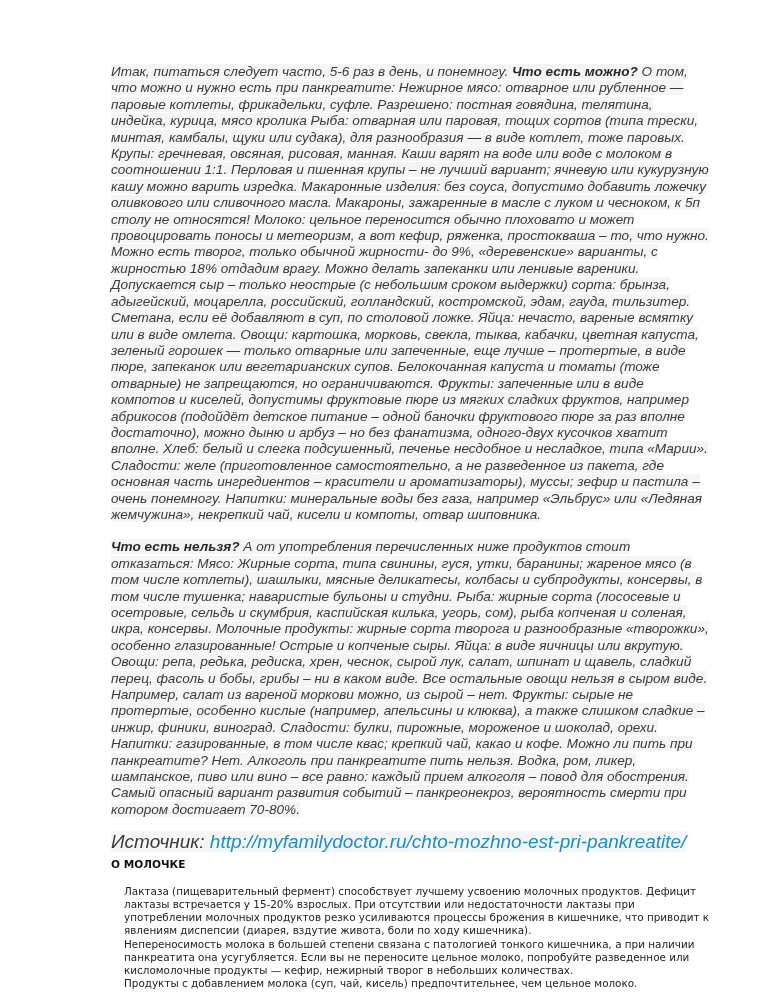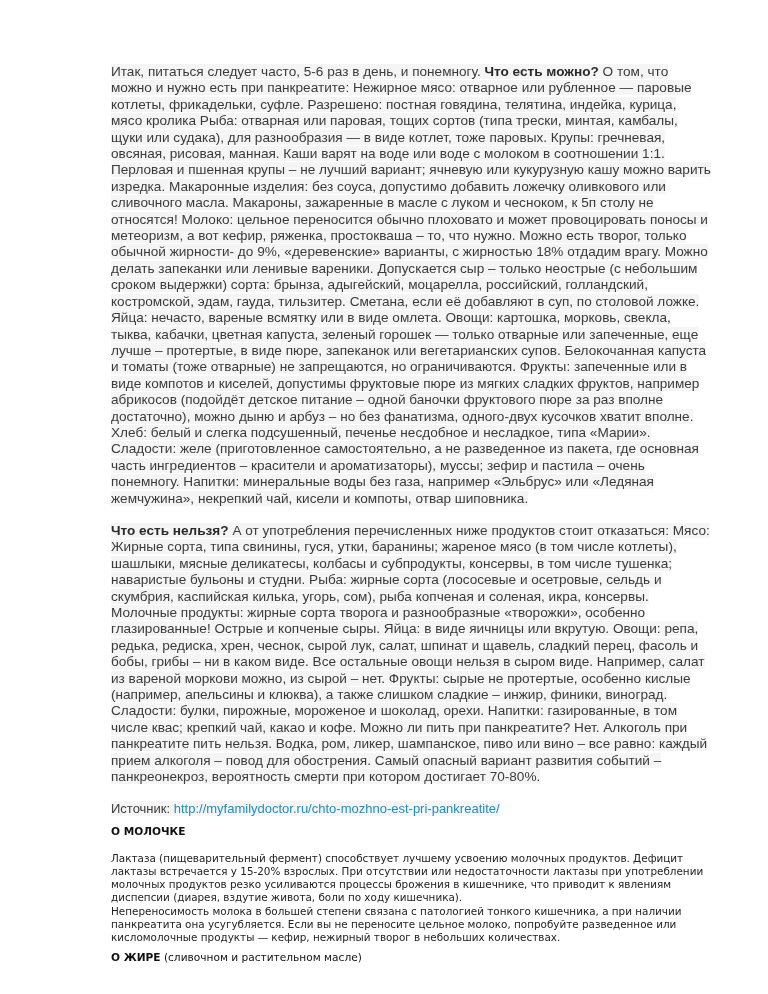--- a/index.html
+++ b/index.html
@@ -1,26 +1,26 @@
 <!DOCTYPE html>
 <html><head>
 <meta charset="utf-8">
 <style>
   html, body { margin: 0; padding: 0; background: #ffffff; }
   body { width: 768px; height: 994px; position: relative; overflow: hidden; }
   .page { position: absolute; left: 111px; top: 64px; width: 600px; }
   .p1 { font-family: "Liberation Sans", sans-serif; font-size: 13.6px; line-height: 16.4px; color: #3b3b3b; margin: 0; }
-  .hl { background: #f5f5f5; -webkit-box-decoration-break: clone; box-decoration-break: clone; }
+  .hl { background: #f5f5f5; -webkit-box-decoration-break: clone; box-decoration-break: clone; font-style: italic; }
   .p1 b { color: #2a2a2a; }
   .gap1 { height: 16px; }
-  .src { font-family: "Liberation Sans", sans-serif; font-size: 13px; line-height: 16.4px; color: #3b3b3b; margin: 0; }
+  .src { font-family: "Liberation Sans", sans-serif; font-size: 19px; line-height: 16.4px; color: #3b3b3b; margin: 0; }
   .src a { color: #1a8fc4; text-decoration: none; }
   .h2 { font-family: "DejaVu Sans", sans-serif; font-size: 10.6px; font-weight: bold; color: #111; margin: 6px 0 0 0; line-height: 14px; }
   .h2 span.norm { font-weight: normal; }
-  .p2 { font-family: "DejaVu Sans", sans-serif; font-size: 10.4px; line-height: 13.2px; color: #222; margin: 14px 0 0 0; }
+  .p2 { font-family: "DejaVu Sans", sans-serif; font-size: 10.4px; line-height: 13.2px; color: #222; margin: 14px 0 0 13px; }
 </style>
 </head>
 <body>
 
 <div class="page">
 
   <p class="p1"><span class="hl"><span>Итак, питаться следует часто, 5-6 раз в день, и понемногу. </span><b>Что есть можно?</b><span> О том, что можно и нужно есть при панкреатите: Нежирное мясо: отварное или рубленное — паровые котлеты, фрикадельки, суфле. Разрешено: постная говядина, телятина, индейка, курица, мясо кролика Рыба: отварная или паровая, тощих сортов (типа трески, минтая, камбалы, щуки или судака), для разнообразия — в виде котлет, тоже паровых. Крупы: гречневая, овсяная, рисовая, манная. Каши варят на воде или воде с молоком в соотношении 1:1. Перловая и пшенная крупы – не лучший вариант; ячневую или кукурузную кашу можно варить изредка. Макаронные изделия: без соуса, допустимо добавить ложечку оливкового или сливочного масла. Макароны, зажаренные в масле с луком и чесноком, к 5п столу не относятся! Молоко: цельное переносится обычно плоховато и может провоцировать поносы и метеоризм, а вот кефир, ряженка, простокваша – то, что нужно. Можно есть творог, только обычной жирности- до 9%, «деревенские» варианты, с жирностью 18% отдадим врагу. Можно делать запеканки или ленивые вареники. Допускается сыр – только неострые (с небольшим сроком выдержки) сорта: брынза, адыгейский, моцарелла, российский, голландский, костромской, эдам, гауда, тильзитер. Сметана, если её добавляют в суп, по столовой ложке. Яйца: нечасто, вареные всмятку или в виде омлета. Овощи: картошка, морковь, свекла, тыква, кабачки, цветная капуста, зеленый горошек — только отварные или запеченные, еще лучше – протертые, в виде пюре, запеканок или вегетарианских супов. Белокочанная капуста и томаты (тоже отварные) не запрещаются, но ограничиваются. Фрукты: запеченные или в виде компотов и киселей, допустимы фруктовые пюре из мягких сладких фруктов, например абрикосов (подойдёт детское питание – одной баночки фруктового пюре за раз вполне достаточно), можно дыню и арбуз – но без фанатизма, одного-двух кусочков хватит вполне. Хлеб: белый и слегка подсушенный, печенье несдобное и несладкое, типа «Марии». Сладости: желе (приготовленное самостоятельно, а не разведенное из пакета, где основная часть ингредиентов – красители и ароматизаторы), муссы; зефир и пастила – очень понемногу. Напитки: минеральные воды без газа, например «Эльбрус» или «Ледяная жемчужина», некрепкий чай, кисели и компоты, отвар шиповника.</span></span></p>
 
   <div class="gap1"></div>
 
@@ -28,17 +28,18 @@
 
   <div class="gap1"></div>
 
   <p class="src"><span class="hl"><span>Источник: </span><a style="color: rgb(26, 143, 196);">http://myfamilydoctor.ru/chto-mozhno-est-pri-pankreatite/</a></span></p>
 
   <div class="h2">О МОЛОЧКЕ</div>
 
   <p class="p2">
     <span>Лактаза (пищеварительный фермент) способствует лучшему усвоению молочных продуктов. Дефицит лактазы встречается у 15-20% взрослых. При отсутствии или недостаточности лактазы при употреблении молочных продуктов резко усиливаются процессы брожения в кишечнике, что приводит к явлениям диспепсии (диарея, вздутие живота, боли по ходу кишечника).</span><br>
     <span>Непереносимость молока в большей степени связана с патологией тонкого кишечника, а при наличии панкреатита она усугубляется. Если вы не переносите цельное молоко, попробуйте разведенное или кисломолочные продукты — кефир, нежирный творог в небольших количествах.</span><br>
+    <span>Продукты с добавлением молока (суп, чай, кисель) предпочтительнее, чем цельное молоко.</span>
   </p>
 
   <div class="h2"><span>О ЖИРЕ</span><span class="norm"> (сливочном и растительном масле)</span></div>
 
 </div>
 
 </body></html>

